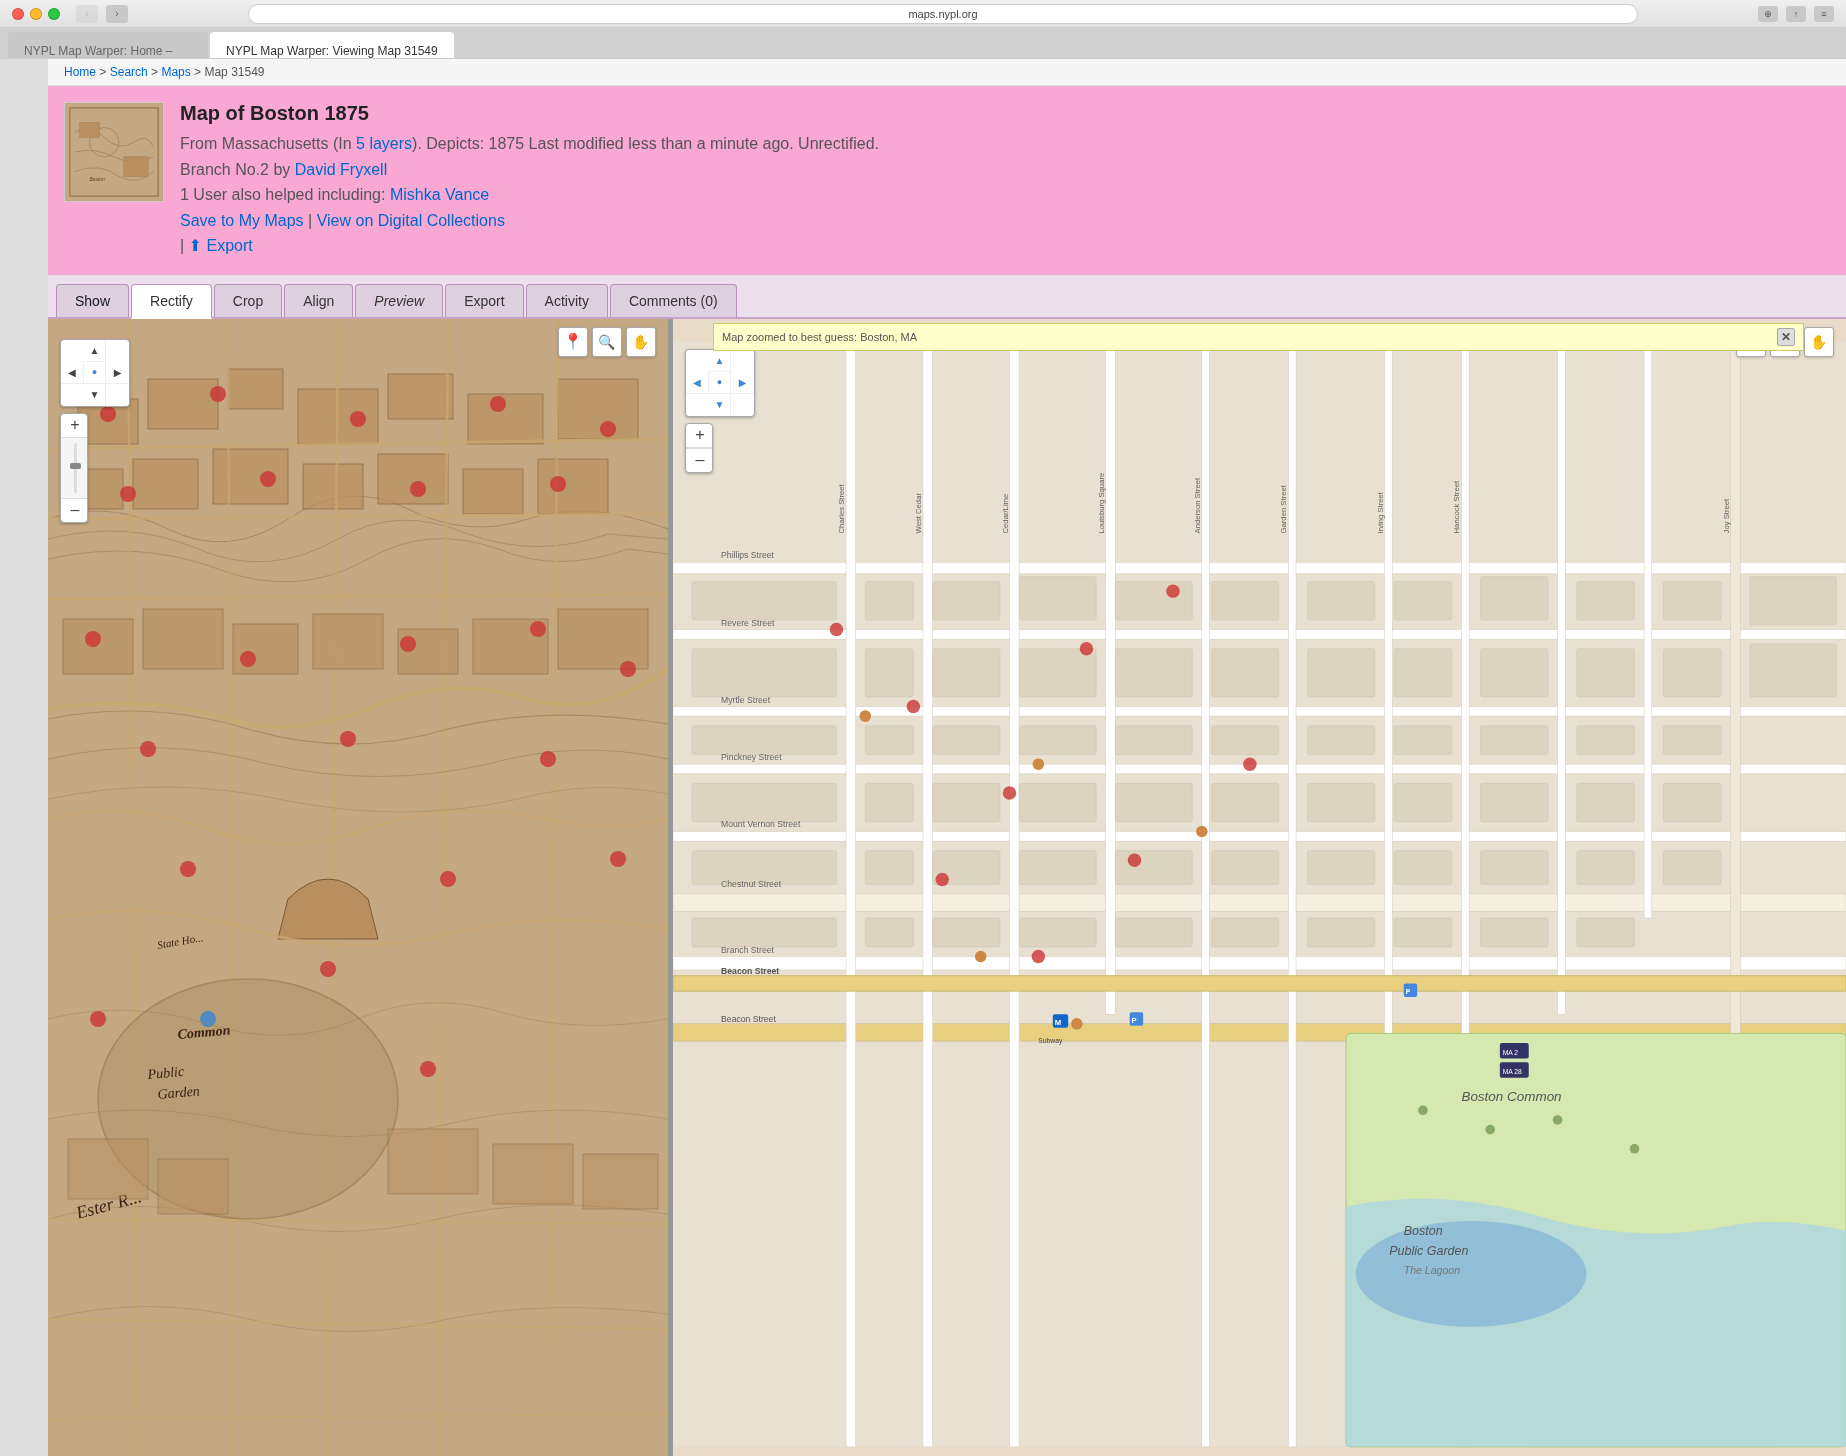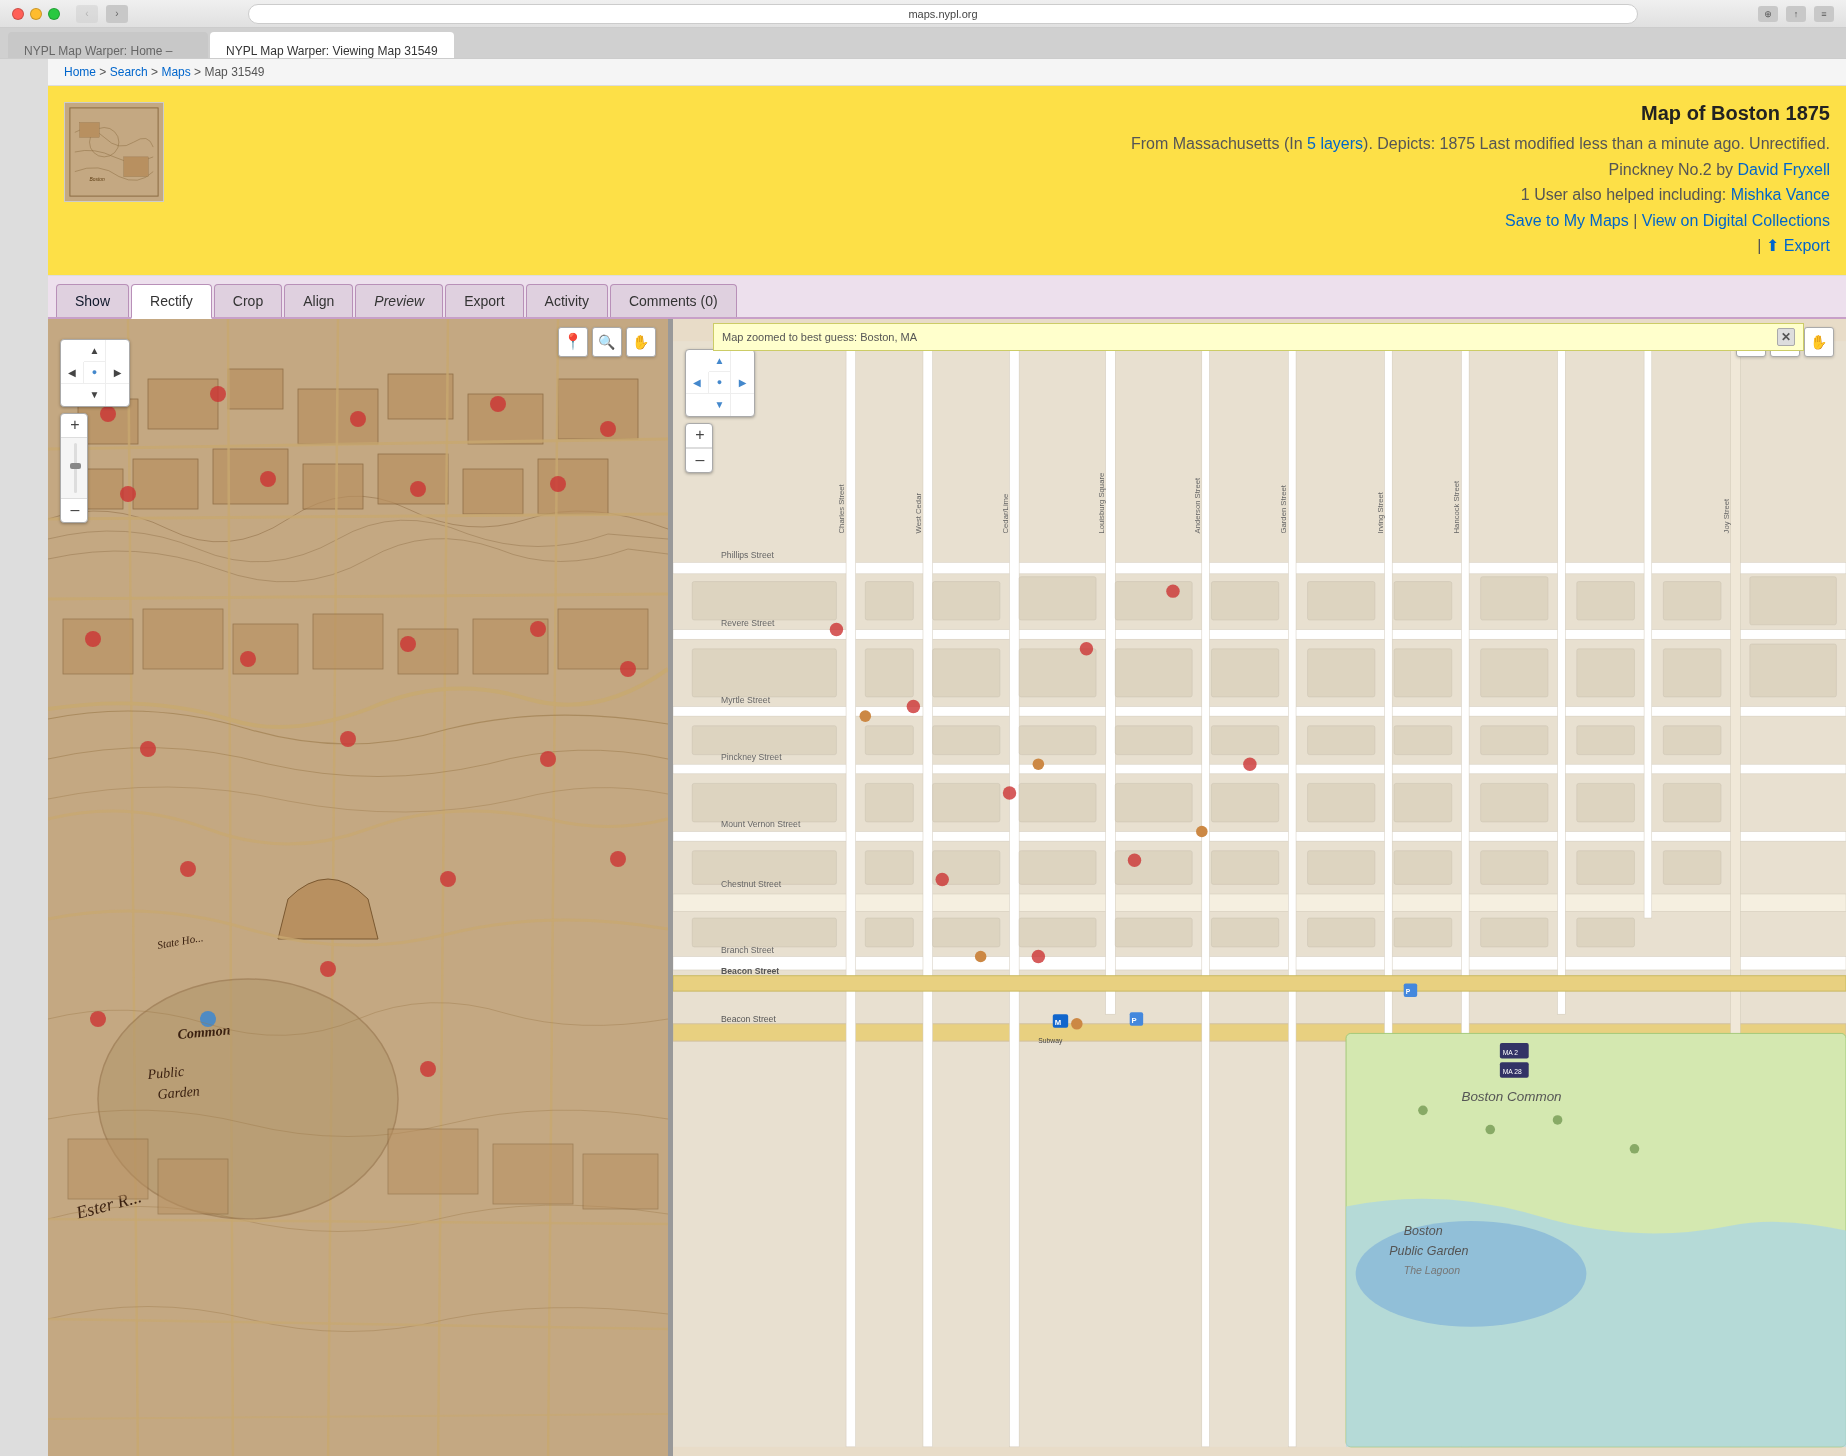--- a/index.html
+++ b/index.html
@@ -25,21 +25,21 @@
     .browser-tab.inactive { background: #c8c8c8; color: #666; }
 
     
     .page { background: white; min-height: 1390px; margin-left: 48px; }
 
     
     .breadcrumb-bar { background: #f5f5f5; border-bottom: 1px solid #ddd; padding: 6px 16px; font-size: 12px; color: #555; }
     .breadcrumb-bar a { color: #0066cc; text-decoration: none; }
 
     
-    .map-info-section { display: flex; padding: 16px; border-bottom: 1px solid #ddd; background: #fde047; text-align: right; }
+    .map-info-section { display: flex; padding: 16px; border-bottom: 1px solid #ddd; background: #f9a8d4; }
     .map-thumbnail { width: 100px; height: 100px; border: 1px solid #ccc; overflow: hidden; background: #d4b896; flex-shrink: 0; margin-right: 16px; }
     .map-thumbnail svg { width: 100%; height: 100%; }
     .map-details { flex: 1; }
     .map-title { font-size: 20px; font-weight: bold; color: #222; margin-bottom: 6px; }
     .map-meta { font-size: 16px; color: #555; line-height: 1.6; }
     .map-meta a { color: #0066cc; text-decoration: none; }
 
     
     .tabs-bar { background: #f0e8f0; border-bottom: 2px solid #c8a0c8; padding: 0 8px; display: flex; gap: 2px; padding-top: 8px; }
     .tab { padding: 8px 20px; font-size: 14px; cursor: pointer; border-radius: 4px 4px 0 0; color: #333; background: #e0d0e0; border: 1px solid #c8a0c8; border-bottom: none; }
@@ -115,21 +115,21 @@
         <rect x="15" y="20" width="20" height="15" fill="#b89060" stroke="#8a6a40" stroke-width="0.3"></rect>
         <rect x="60" y="55" width="25" height="20" fill="#b89060" stroke="#8a6a40" stroke-width="0.3"></rect>
         <text x="25" y="80" font-size="5" fill="#5a3a10" font-style="italic">Boston</text>
       </svg>
     </div>
     <div class="map-details">
       <div class="map-title">Map of Boston 1875</div>
       <div class="map-meta">
         <span>From Massachusetts (In </span><a>5 layers</a><span>). Depicts: 1875 Last modified less than a minute ago. Unrectified.</span>
         <br>
-        <span>Pinckney No.2 by </span><a>David Fryxell</a>
+        <span>Branch No.2 by </span><a>David Fryxell</a>
         <br>
         <span>1 User also helped including: </span><a>Mishka Vance</a>
         <br>
         <a>Save to My Maps</a>
         <span> | </span>
         <a>View on Digital Collections</a>
         <br>
         <span>| </span>
         <a>
           <span>⬆</span>

